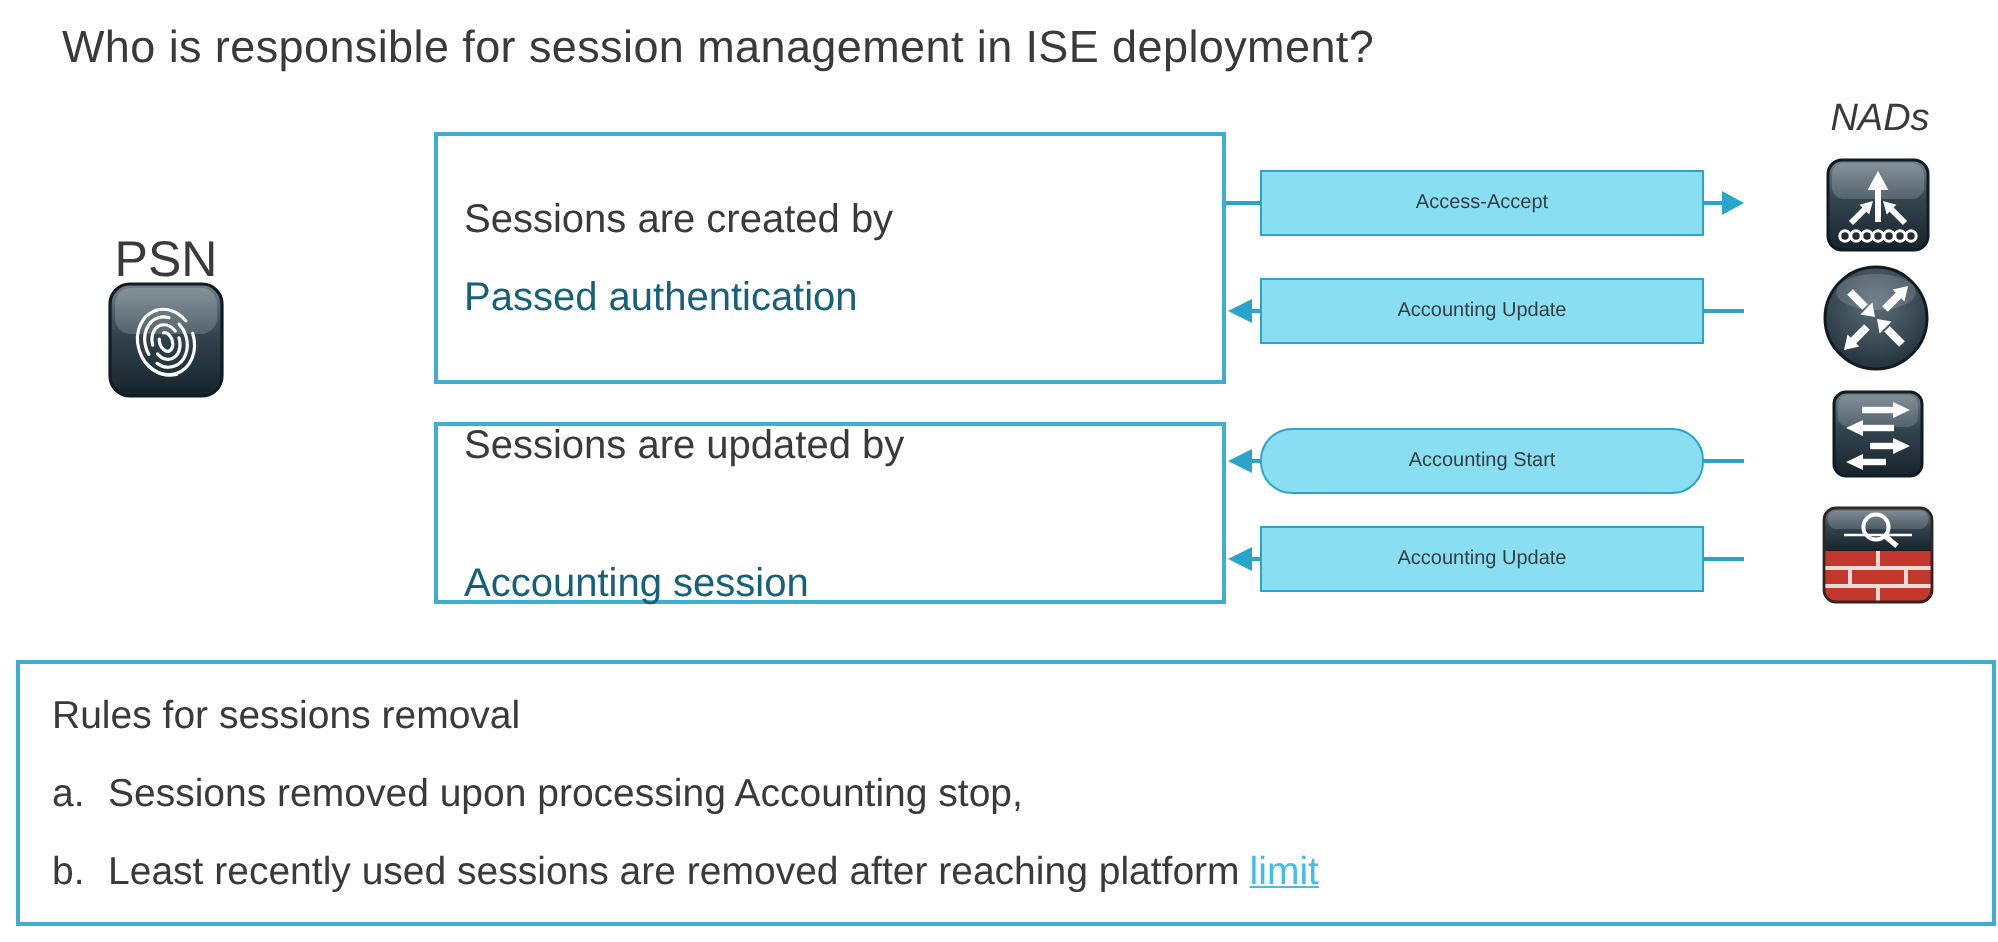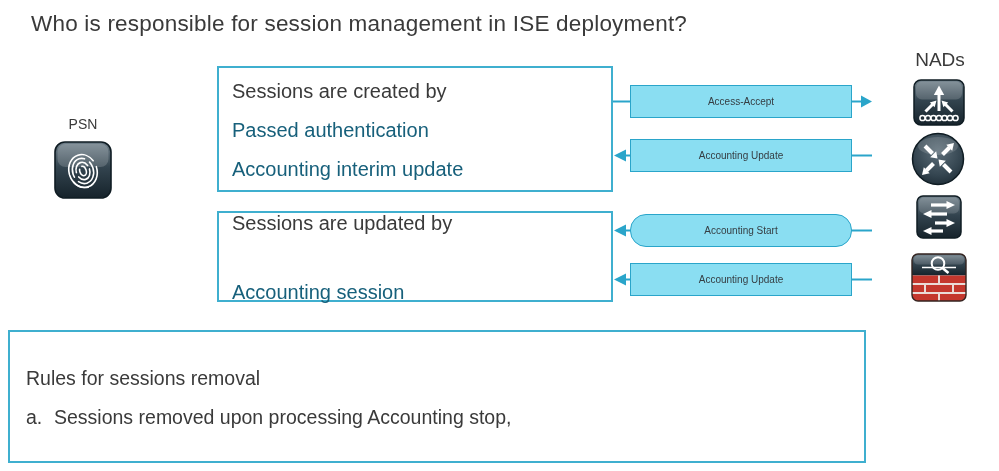--- a/index.html
+++ b/index.html
@@ -14,21 +14,21 @@
   .canvas{
     position:relative;width:999px;height:471px;background:#fff;overflow:hidden;
     font-family:"Liberation Sans",sans-serif;
   }
   .title{
     position:absolute;left:18px;top:11px;font-size:22.5px;color:var(--dark-text);
     letter-spacing:.2px;white-space:nowrap;margin-left:13px;
   }
   
   .psn-label{position:absolute;left:54px;top:116px;width:58px;text-align:center;
-    font-size:14px;color:var(--dark-text);}
+    font-size:25px;color:var(--dark-text);}
   .psn-icon{position:absolute;left:54px;top:141px;}
   
   .outline-box{
     position:absolute;left:217px;width:396px;box-sizing:border-box;background:#fff;
     border:2px solid var(--box-border);
     display:flex;flex-direction:column;justify-content:center;padding:2px 13px 0 13px;
   }
   .box-created{top:66px;height:126px;}
   .box-updated{top:211px;height:91px;gap:30px;}
   .box-line{font-size:20px;line-height:39px;color:var(--dark-text);white-space:nowrap;}
@@ -40,29 +40,29 @@
     display:flex;align-items:center;justify-content:center;
     font-size:10px;color:#353d42;white-space:nowrap;
   }
   .flow-1{top:85px;} .flow-2{top:139px;} .flow-3{top:214px;border-radius:16px;} .flow-4{top:263px;}
   
   .connectors{position:absolute;left:0;top:0;pointer-events:none;}
   .conn{stroke:var(--flow-border);stroke-width:2;fill:none;}
   .conn-head{fill:var(--flow-border);stroke:none;}
   
   .nads-label{position:absolute;left:905px;top:49px;width:70px;text-align:center;
-    font-size:19px;color:var(--dark-text);}
+    font-size:19px;color:var(--dark-text);font-style:italic;}
   .nad-icon{position:absolute;}
   .nad-wlc{left:913px;top:79px;}
   .nad-router{left:911px;top:132px;}
   .nad-switch{left:916px;top:195px;}
   .nad-firewall{left:911px;top:253px;}
   
   .rules-box{
-    position:absolute;left:8px;top:330px;width:858px;height:133px;box-sizing:border-box;
+    position:absolute;left:8px;top:330px;width:990px;height:133px;box-sizing:border-box;
     background:#fff;border:2px solid var(--box-border);
     display:flex;flex-direction:column;justify-content:center;padding:2px 10px 0 16px;
   }
   .rules-line{font-size:19.5px;line-height:39px;color:var(--dark-text);white-space:nowrap;}
   .rule-prefix{display:inline-block;width:28px;}
   .rule-link{color:var(--link);text-decoration:underline;margin-left:5px;cursor:pointer;}
   .hidden-defs{position:absolute;width:0;height:0;}
 </style>
 </head>
 <body>
@@ -97,21 +97,20 @@
         <ellipse cx="29" cy="30" rx="10.4" ry="12.8" stroke-dasharray="27 6"></ellipse>
         <ellipse cx="29" cy="30" rx="14" ry="16.6" stroke-dasharray="40 9"></ellipse>
         <path d="M29 47 C20.5 46.2 15 38.8 15 30"></path>
       </g>
     </svg>
   </div>
 
   <div class="outline-box box-created">
     <div class="box-line">Sessions are created by</div>
     <div class="box-line teal">Passed authentication</div>
-    <div class="box-line teal">Accounting interim update</div>
   </div>
 
   <div class="outline-box box-updated">
     <div class="box-line">Sessions are updated by</div>
     <div class="box-line teal">Accounting session</div>
   </div>
 
   <svg class="connectors" width="999" height="471" viewBox="0 0 999 471">
 
     <line class="conn" x1="613" y1="101.5" x2="630" y2="101.5"></line>
@@ -219,15 +218,18 @@
       </g>
       <rect x="1" y="1" width="54" height="47" rx="6" fill="none" stroke="#33231f" stroke-width="1.4"></rect>
     </svg>
   </div>
 
   <div class="rules-box">
     <div class="rules-line">Rules for sessions removal</div>
     <div class="rules-line">
       <span class="rule-prefix">a.</span><span>Sessions removed upon processing Accounting stop,</span>
     </div>
+    <div class="rules-line">
+      <span class="rule-prefix">b.</span><span>Least recently used sessions are removed after reaching platform</span><a class="rule-link">limit</a>
+    </div>
   </div>
 
 </div>
 
 </body></html>

